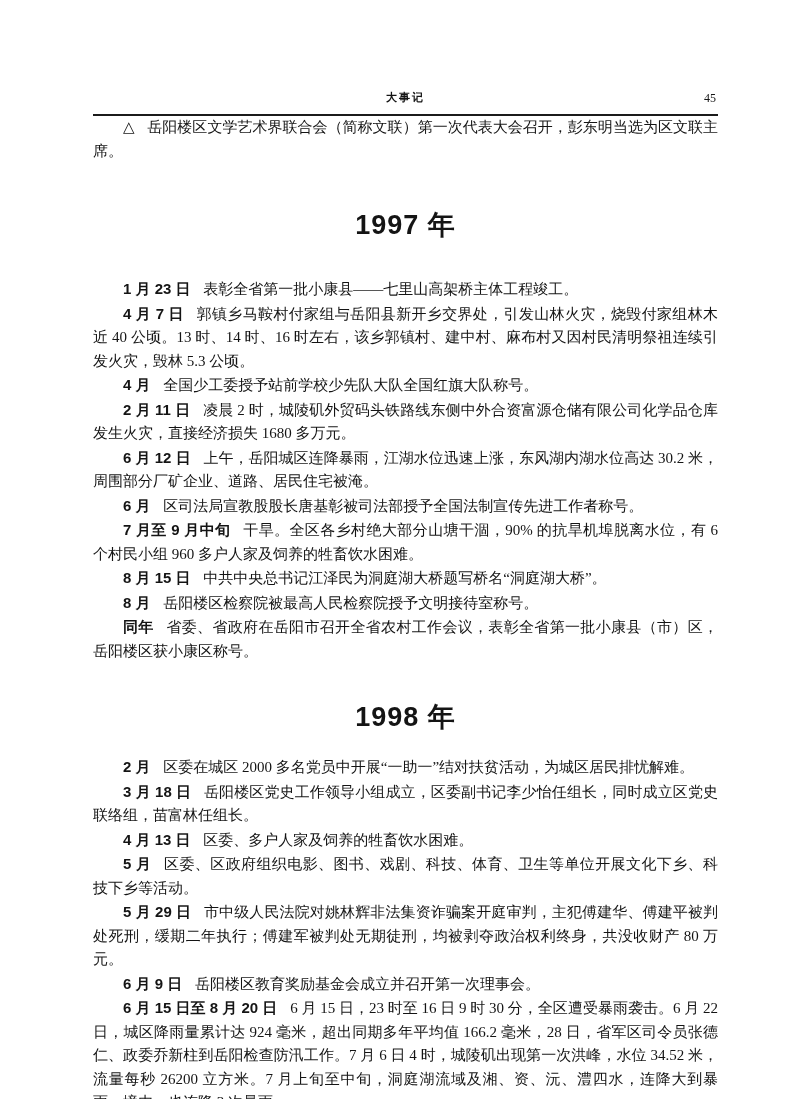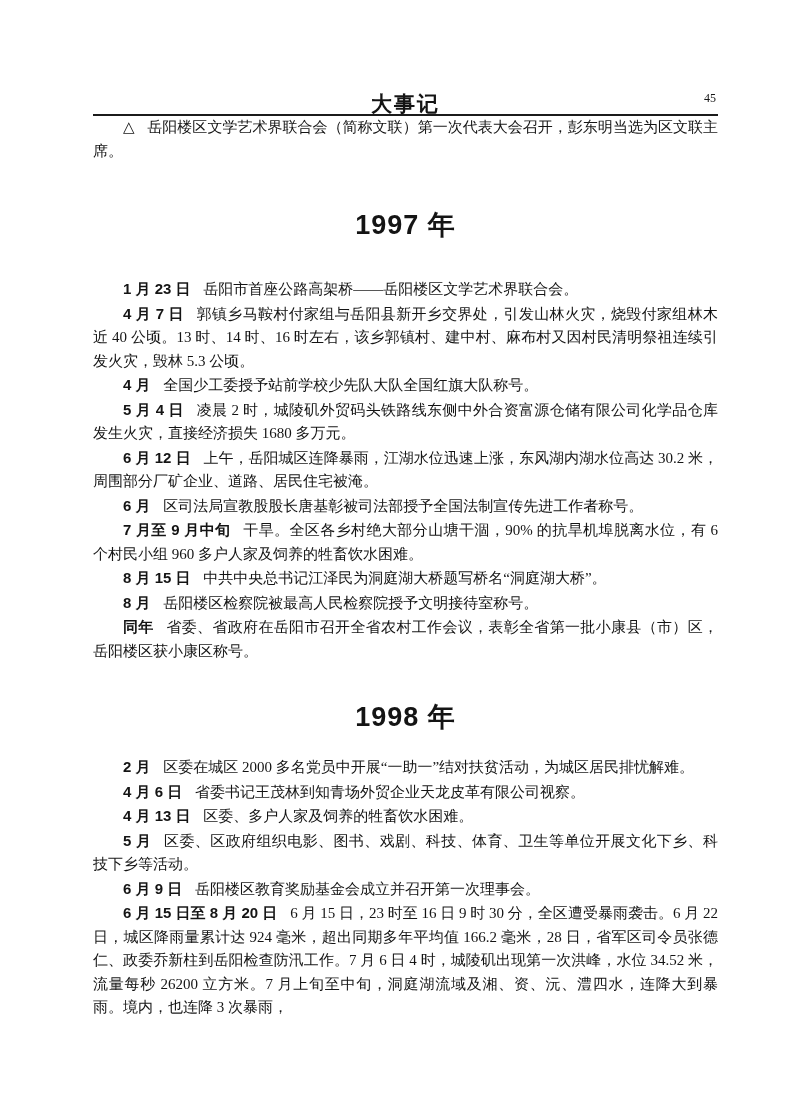--- a/index.html
+++ b/index.html
@@ -24,21 +24,21 @@
     height: 26px;
     border-bottom: 2px solid #1b1b1b;
   }
   .running-title {
     position: absolute;
     left: 50%;
     transform: translateX(-50%);
     top: 0;
     font-family: "Liberation Sans", "DejaVu Sans", sans-serif;
     font-weight: 700;
-    font-size: 21px;
+    font-size: 11px;
     letter-spacing: 2px;
     text-align: right;
   }
   .page-number {
     position: absolute;
     right: 2px;
     top: 1px;
     font-size: 12px;
   }
   .intro { margin: 17px 0 0 0; }
@@ -72,33 +72,34 @@
 
   <div class="header-row">
     <span class="running-title">大事记</span>
     <span class="page-number">45</span>
   </div>
 
   <p class="entry intro"><span class="tri">△</span><span>岳阳楼区文学艺术界联合会（简称文联）第一次代表大会召开，彭东明当选为区文联主席。</span></p>
 
   <h2 class="year-heading">1997 年</h2>
 
-  <p class="entry"><span class="entry-date">1 月 23 日</span><span>岳阳市首座公路高架桥——岳阳楼区文学艺术界联合会。</span></p>
+  <p class="entry"><span class="entry-date">1 月 23 日</span><span>表彰全省第一批小康县——七里山高架桥主体工程竣工。</span></p>
   <p class="entry"><span class="entry-date">4 月 7 日</span><span>郭镇乡马鞍村付家组与岳阳县新开乡交界处，引发山林火灾，烧毁付家组林木近 40 公顷。13 时、14 时、16 时左右，该乡郭镇村、建中村、麻布村又因村民清明祭祖连续引发火灾，毁林 5.3 公顷。</span></p>
   <p class="entry"><span class="entry-date">4 月</span><span>全国少工委授予站前学校少先队大队全国红旗大队称号。</span></p>
-  <p class="entry"><span class="entry-date">5 月 4 日</span><span>凌晨 2 时，城陵矶外贸码头铁路线东侧中外合资富源仓储有限公司化学品仓库发生火灾，直接经济损失 1680 多万元。</span></p>
+  <p class="entry"><span class="entry-date">2 月 11 日</span><span>凌晨 2 时，城陵矶外贸码头铁路线东侧中外合资富源仓储有限公司化学品仓库发生火灾，直接经济损失 1680 多万元。</span></p>
   <p class="entry"><span class="entry-date">6 月 12 日</span><span>上午，岳阳城区连降暴雨，江湖水位迅速上涨，东风湖内湖水位高达 30.2 米，周围部分厂矿企业、道路、居民住宅被淹。</span></p>
   <p class="entry"><span class="entry-date">6 月</span><span>区司法局宣教股股长唐基彰被司法部授予全国法制宣传先进工作者称号。</span></p>
   <p class="entry"><span class="entry-date">7 月至 9 月中旬</span><span>干旱。全区各乡村绝大部分山塘干涸，90% 的抗旱机埠脱离水位，有 6 个村民小组 960 多户人家及饲养的牲畜饮水困难。</span></p>
   <p class="entry"><span class="entry-date">8 月 15 日</span><span>中共中央总书记江泽民为洞庭湖大桥题写桥名“洞庭湖大桥”。</span></p>
   <p class="entry"><span class="entry-date">8 月</span><span>岳阳楼区检察院被最高人民检察院授予文明接待室称号。</span></p>
   <p class="entry"><span class="entry-date">同年</span><span>省委、省政府在岳阳市召开全省农村工作会议，表彰全省第一批小康县（市）区，岳阳楼区获小康区称号。</span></p>
 
   <h2 class="year-heading second">1998 年</h2>
 
   <p class="entry"><span class="entry-date">2 月</span><span>区委在城区 2000 多名党员中开展“一助一”结对扶贫活动，为城区居民排忧解难。</span></p>
-  <p class="entry"><span class="entry-date">4 月 6 日</span><span>省委书记王茂林到知青场外贸企业天龙皮革有限公司视察。</span></p>
+  <p class="entry"><span class="entry-date">3 月 18 日</span><span>岳阳楼区党史工作领导小组成立，区委副书记李少怡任组长，同时成立区党史联络组，苗富林任组长。</span></p>
   <p class="entry"><span class="entry-date">4 月 13 日</span><span>区委、多户人家及饲养的牲畜饮水困难。</span></p>
   <p class="entry"><span class="entry-date">5 月</span><span>区委、区政府组织电影、图书、戏剧、科技、体育、卫生等单位开展文化下乡、科技下乡等活动。</span></p>
+  <p class="entry"><span class="entry-date">5 月 29 日</span><span>市中级人民法院对姚林辉非法集资诈骗案开庭审判，主犯傅建华、傅建平被判处死刑，缓期二年执行；傅建军被判处无期徒刑，均被剥夺政治权利终身，共没收财产 80 万元。</span></p>
   <p class="entry"><span class="entry-date">6 月 9 日</span><span>岳阳楼区教育奖励基金会成立并召开第一次理事会。</span></p>
   <p class="entry"><span class="entry-date">6 月 15 日至 8 月 20 日</span><span>6 月 15 日，23 时至 16 日 9 时 30 分，全区遭受暴雨袭击。6 月 22 日，城区降雨量累计达 924 毫米，超出同期多年平均值 166.2 毫米，28 日，省军区司令员张德仁、政委乔新柱到岳阳检查防汛工作。7 月 6 日 4 时，城陵矶出现第一次洪峰，水位 34.52 米，流量每秒 26200 立方米。7 月上旬至中旬，洞庭湖流域及湘、资、沅、澧四水，连降大到暴雨。境内，也连降 3 次暴雨，</span></p>
 
 </div>
 
 </body></html>

